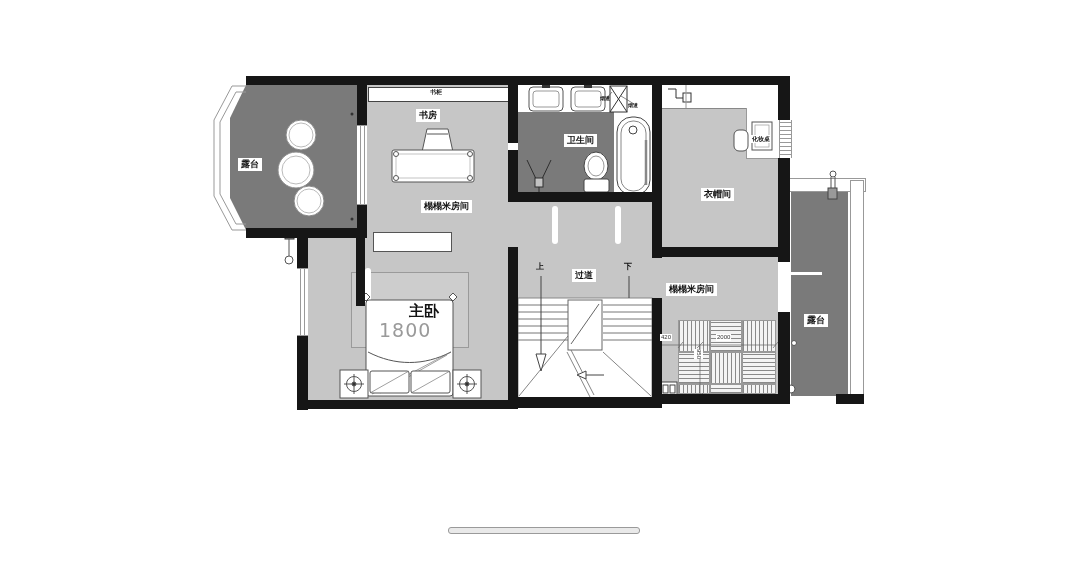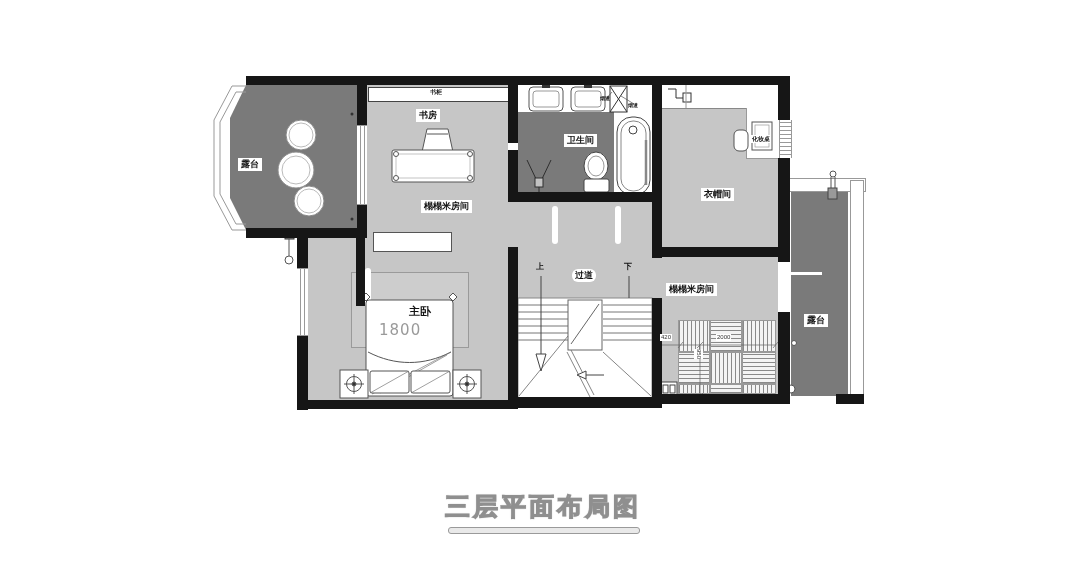--- a/index.html
+++ b/index.html
@@ -15,22 +15,22 @@
   .hglass{background:#fff repeating-linear-gradient(0deg,transparent 0 3px,#999 3px 4px);}
   svg.ovl{position:absolute;left:0;top:0;z-index:15;pointer-events:none;}
   .lbl{position:absolute;background:#fff;color:#121212;font-weight:bold;font-size:9px;
        line-height:11px;padding:1px 3px;white-space:nowrap;z-index:30;}
   .sm{font-size:6px;line-height:8px;padding:0 1px;}
   .xs{font-size:5px;line-height:6px;padding:0;background:transparent;}
   .bare{background:transparent;padding:0;}
   .marker{font-size:8px;line-height:9px;background:transparent;padding:0;}
   .dim{font-size:6px;line-height:7px;padding:0 1px;font-weight:normal;color:#333;}
   .vdim{writing-mode:vertical-rl;}
-  .bed-name{font-size:11px;line-height:10px;background:transparent;}
-  .bed-size{font-size:15px;line-height:18px;font-weight:normal;color:#9a9a9a;
+  .bed-name{font-size:15px;line-height:10px;background:transparent;}
+  .bed-size{font-size:19px;line-height:18px;font-weight:normal;color:#9a9a9a;
             letter-spacing:1px;background:transparent;font-family:"DejaVu Sans",sans-serif;}
   .rug{position:absolute;background:var(--rug,#cdcdcd);border:1px solid #9a9a9a;z-index:2;}
   .tatami{position:absolute;left:678px;top:320px;width:98px;height:74px;z-index:4;
           display:grid;grid-template-columns:32px 32px 34px;grid-template-rows:32px 32px 10px;overflow:hidden;}
   .tv{background:#f4f4f4 repeating-linear-gradient(90deg,#8a8a8a 0 1px,transparent 1px 4px);border:1px solid #999;}
   .th{background:#f4f4f4 repeating-linear-gradient(0deg,#8a8a8a 0 1px,transparent 1px 4px);border:1px solid #999;}
   .cab{position:absolute;background:#fff;border:1px solid #555;z-index:5;}
   #title{position:absolute;left:418px;top:490px;width:250px;text-align:center;z-index:40;
          font-size:25px;font-weight:bold;letter-spacing:3px;color:#fdfdfd;
          -webkit-text-stroke:1.1px #8f8f8f;text-shadow:0 0 1.5px #9a9a9a;}
@@ -281,25 +281,24 @@
   <div class="lbl sm" style="left:429px;top:88px;">书柜</div>
   <div class="lbl" style="left:416px;top:109px;">书房</div>
   <div class="lbl" style="left:421px;top:200px;">榻榻米房间</div>
   <div class="lbl" style="left:564px;top:134px;">卫生间</div>
   <div class="lbl xs" style="left:600px;top:95px;">烟道</div>
   <div class="lbl xs" style="left:628px;top:102px;">烟道</div>
   <div class="lbl" style="left:701px;top:188px;">衣帽间</div>
   <div class="lbl sm" style="left:751px;top:135px;">化妆桌</div>
   <div class="lbl bare bed-name" style="left:409px;top:306px;">主卧</div>
   <div class="lbl bare bed-size" style="left:379px;top:321px;">1800</div>
-  <div class="lbl" style="left:572px;top:269px;border-radius:6px;">过道</div>
+  <div class="lbl" style="left:572px;top:269px;">过道</div>
   <div class="lbl bare marker" style="left:536px;top:262px;">上</div>
   <div class="lbl bare marker" style="left:624px;top:262px;">下</div>
   <div class="lbl" style="left:666px;top:283px;">榻榻米房间</div>
   <div class="lbl" style="left:804px;top:314px;">露台</div>
   <div class="lbl dim" style="left:660px;top:334px;">420</div>
   <div class="lbl dim" style="left:716px;top:334px;">2000</div>
   <div class="lbl dim vdim" style="left:694px;top:349px;">950</div>
 
-  <div id="title">三层平面布局图</div>
   <div id="title-bar"></div>
 
 </div>
 
 </body></html>

